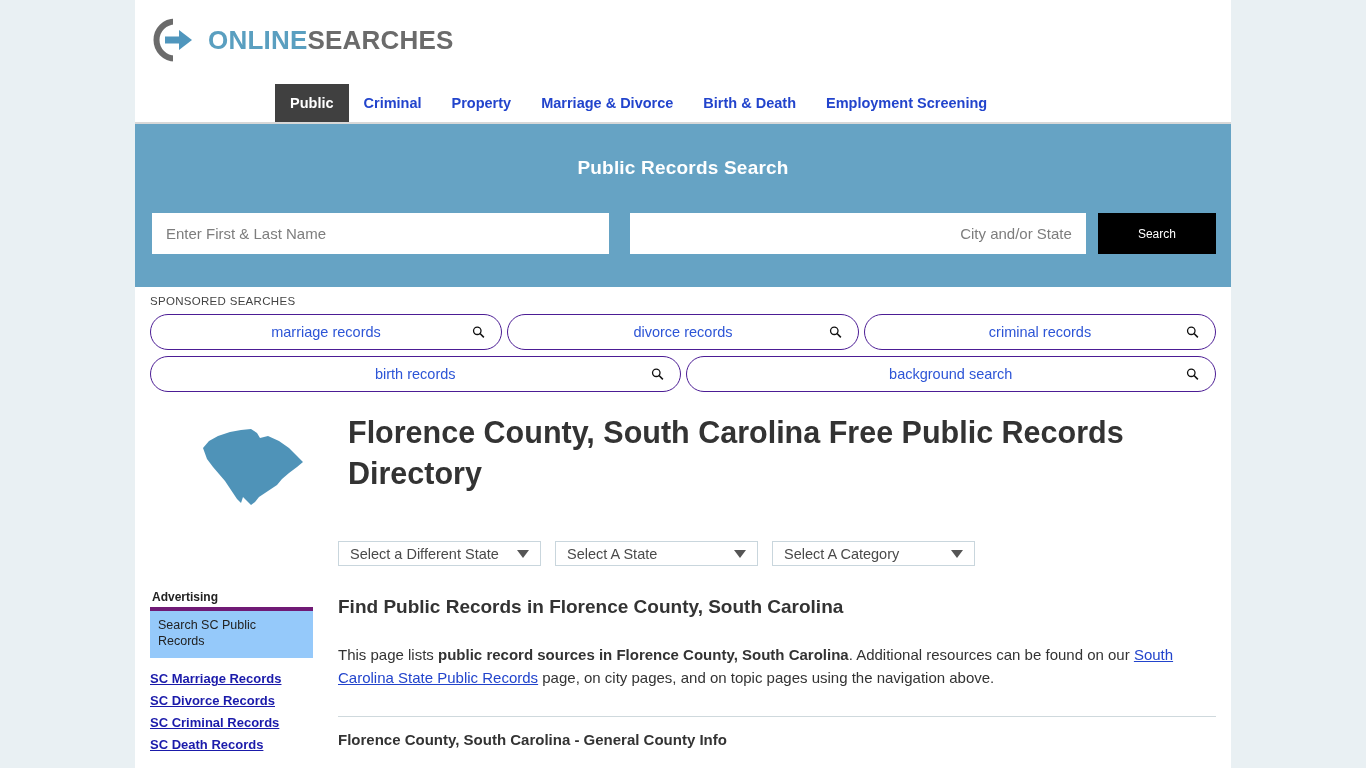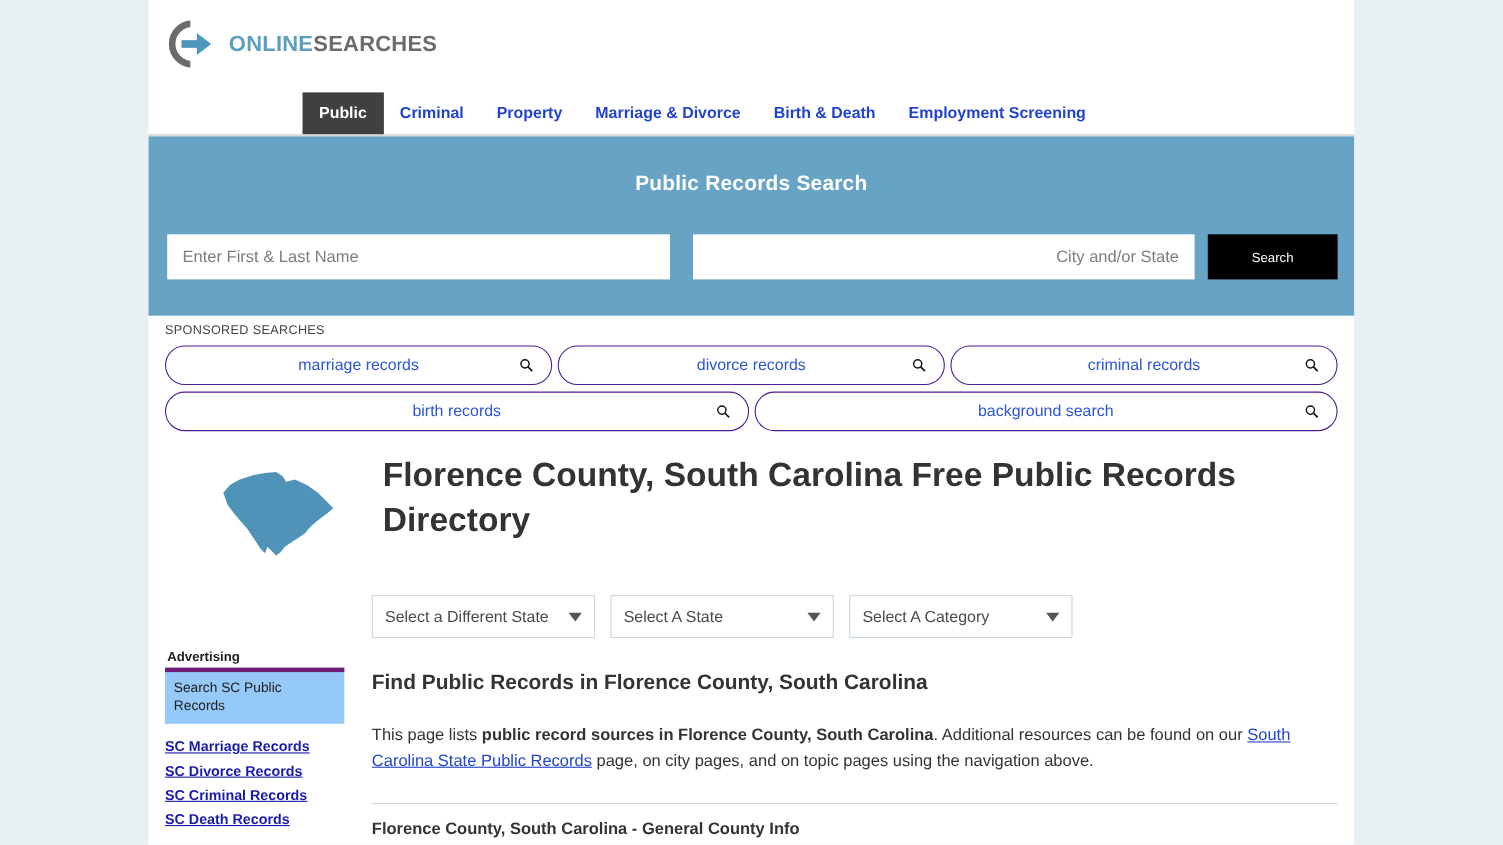--- a/index.html
+++ b/index.html
@@ -31,21 +31,21 @@
   }
   .logo-wrap {
     position: absolute;
     left: 17px; top: 17px;
     display: flex;
     align-items: center;
   }
   .logo-mark { width: 46px; height: 46px; display:block; }
   .logo-text {
     margin-left: 10px;
-    font-size: 20px;
+    font-size: 26px;
     font-weight: bold;
     letter-spacing: .2px;
     line-height: 1;
     white-space: nowrap;
   }
   .logo-online { color: #5a9fc0; }
   .logo-searches { color: #6b6b6b; }
 
   
   .nav {
@@ -178,21 +178,21 @@
     color: #333333;
     max-width: 790px;
   }
 
   .selects {
     display: flex;
     gap: 14px;
     margin: 24px 0 0 188px;
   }
   .select-box {
-    height: 39px;
+    height: 25px;
     border: 1px solid #c9d6dd;
     background: #fff;
     display: flex;
     align-items: center;
     padding: 0 11px;
     position: relative;
     cursor: pointer;
   }
   #select-state { width: 203px; }
   #select-county { width: 203px; }

